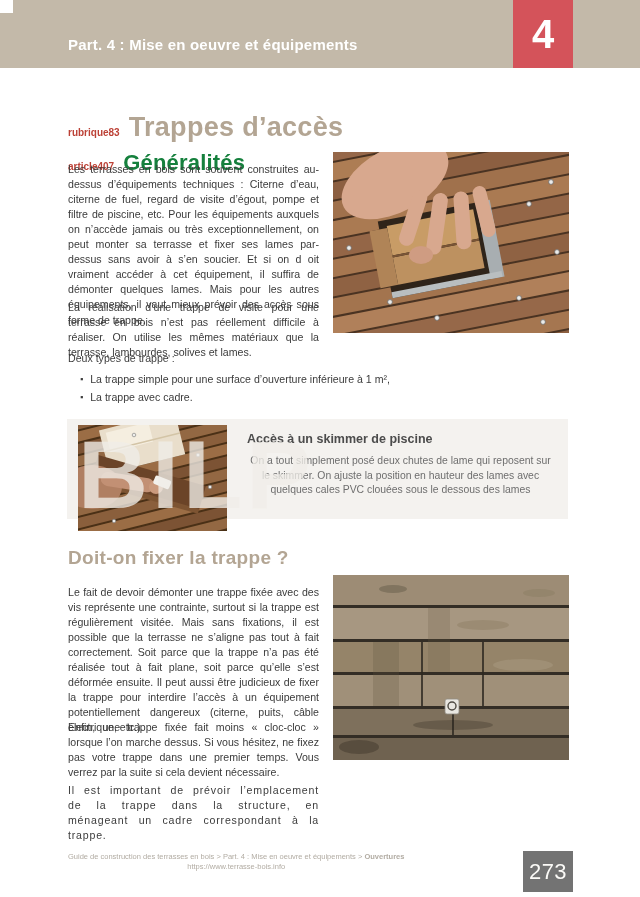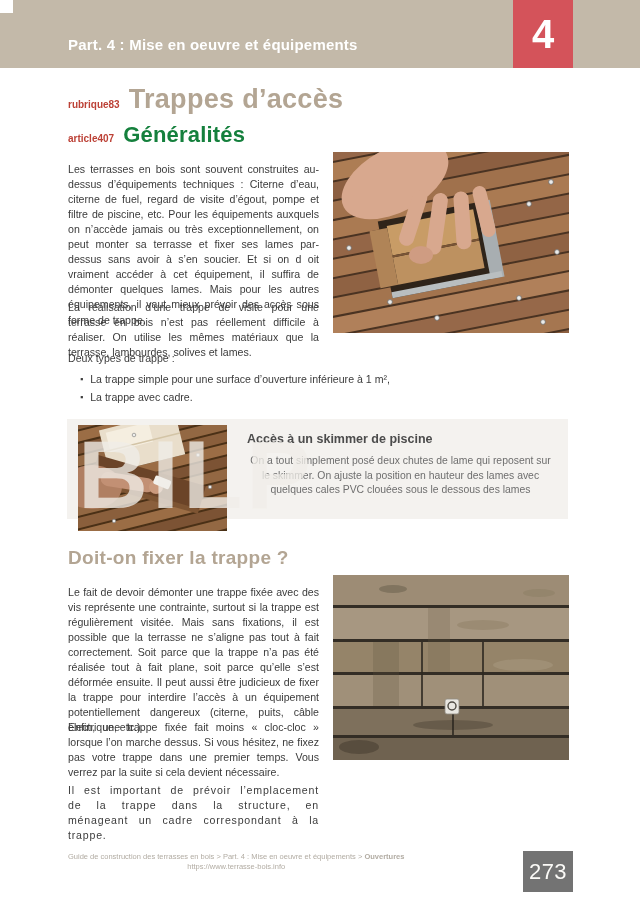--- a/index.html
+++ b/index.html
@@ -16,21 +16,21 @@
   .band-title{
     position:absolute;left:68px;top:36px;color:#ffffff;
     font-size:15px;font-weight:bold;letter-spacing:.2px;white-space:nowrap;
   }
   .chapter-box{
     position:absolute;left:513px;top:0;width:60px;height:68px;background:#d4535a;
     display:flex;align-items:center;justify-content:center;
   }
   .chapter-box span{color:#ffffff;font-size:40px;font-weight:bold;line-height:1;}
   
-  .h-row{position:absolute;left:68px;display:flex;align-items:baseline;gap:9px;white-space:nowrap;}
+  .h-row{position:absolute;left:68px;display:flex;align-items:baseline;gap:9px;white-space:nowrap;margin-top:28px;}
   .h-label{color:#bc4136;font-size:10px;font-weight:bold;}
   .rubrique-row{top:84px;}
   .rubrique-title{color:#b3a593;font-size:27px;font-weight:bold;letter-spacing:.3px;}
   .article-row{top:122px;}
   .article-title{color:#15803d;font-size:22px;font-weight:bold;letter-spacing:.2px;}
   .section2-title{
     position:absolute;left:68px;top:547px;color:#b3a593;
     font-size:19px;font-weight:bold;letter-spacing:.3px;white-space:nowrap;
   }
   

